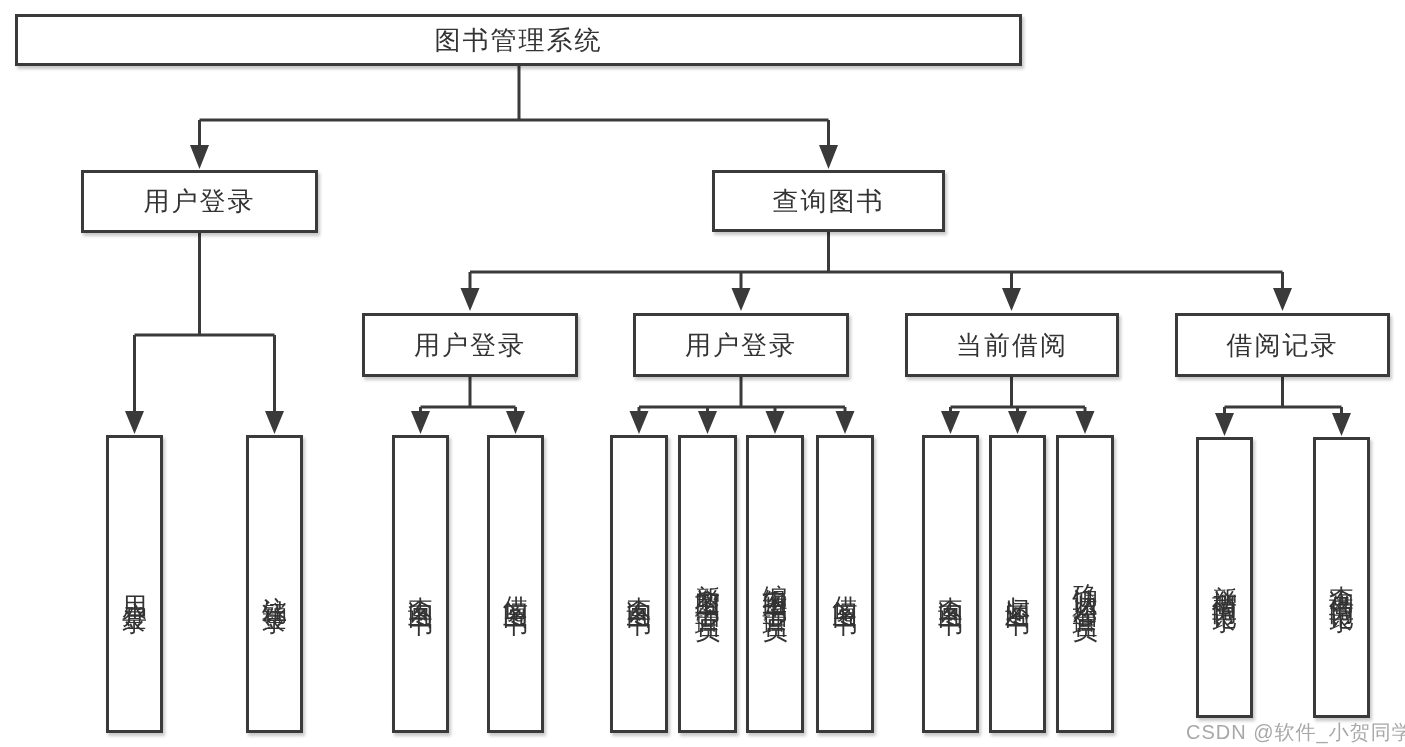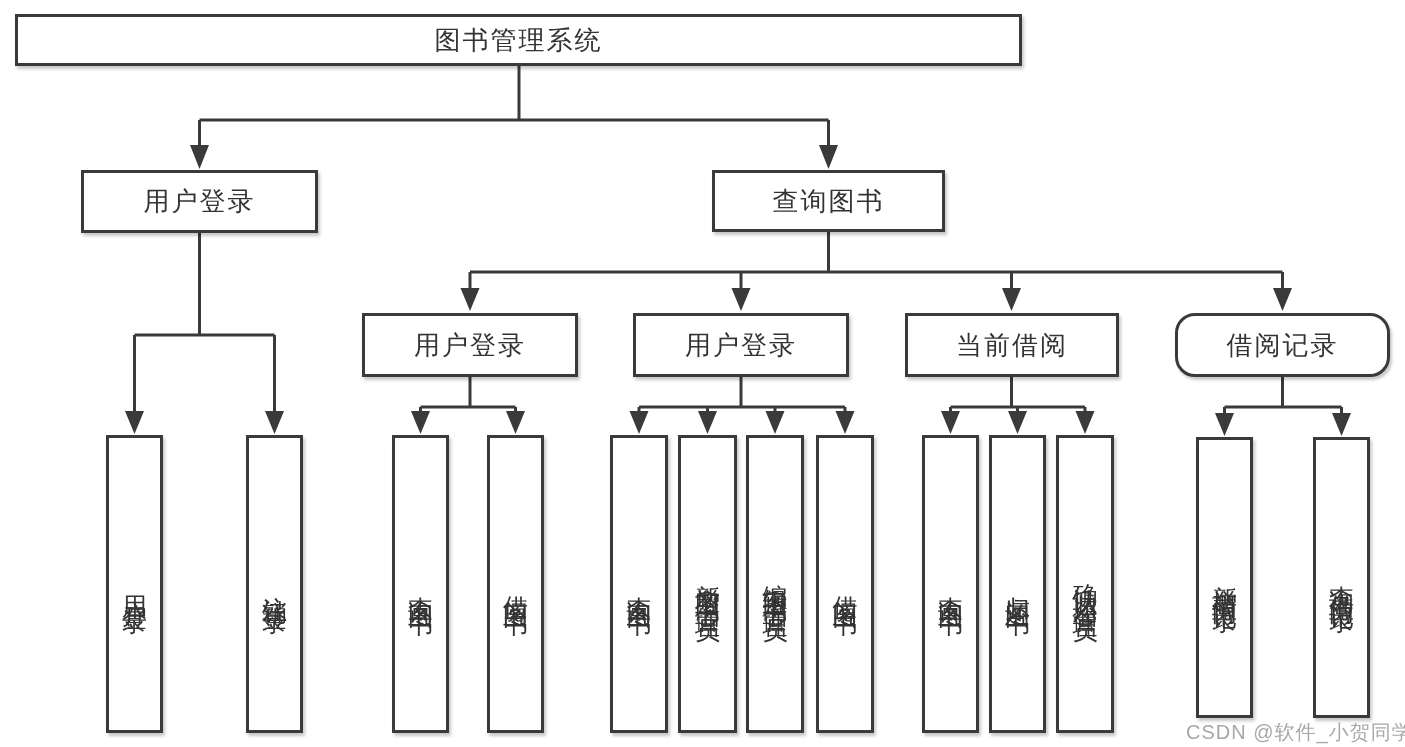--- a/index.html
+++ b/index.html
@@ -83,21 +83,21 @@
   </svg>
 
   <div class="box" style="left:15px; top:14px; width:1007px; height:52px;">图书管理系统</div>
 
   <div class="box" style="left:81px; top:170px; width:237px; height:63px;">用户登录</div>
   <div class="box" style="left:712px; top:170px; width:233px; height:62px;">查询图书</div>
 
   <div class="box" style="left:362px; top:313px; width:216px; height:64px;">用户登录</div>
   <div class="box" style="left:633px; top:313px; width:216px; height:64px;">用户登录</div>
   <div class="box" style="left:905px; top:313px; width:214px; height:64px;">当前借阅</div>
-  <div class="box" style="left:1175px; top:313px; width:215px; height:64px;border-radius:20px;">借阅记录</div>
+  <div class="box" style="left:1175px; top:313px; width:215px; height:64px;">借阅记录</div>
 
   <div class="box vbox" style="left:106px; top:435px; width:57px; height:298px;">用户登录</div>
   <div class="box vbox" style="left:246px; top:435px; width:57px; height:298px;">注销登录</div>
 
   <div class="box vbox" style="left:392px; top:435px; width:57px; height:298px;">查询图书</div>
   <div class="box vbox" style="left:487px; top:435px; width:57px; height:298px;">借阅图书</div>
 
   <div class="box vbox" style="left:610px; top:435px; width:58px; height:298px;">查询图书</div>
   <div class="box vbox" style="left:678px; top:435px; width:59px; height:298px;">新增图书（管理员）</div>
   <div class="box vbox" style="left:746px; top:435px; width:58px; height:298px;">编辑图书（管理员）</div>

